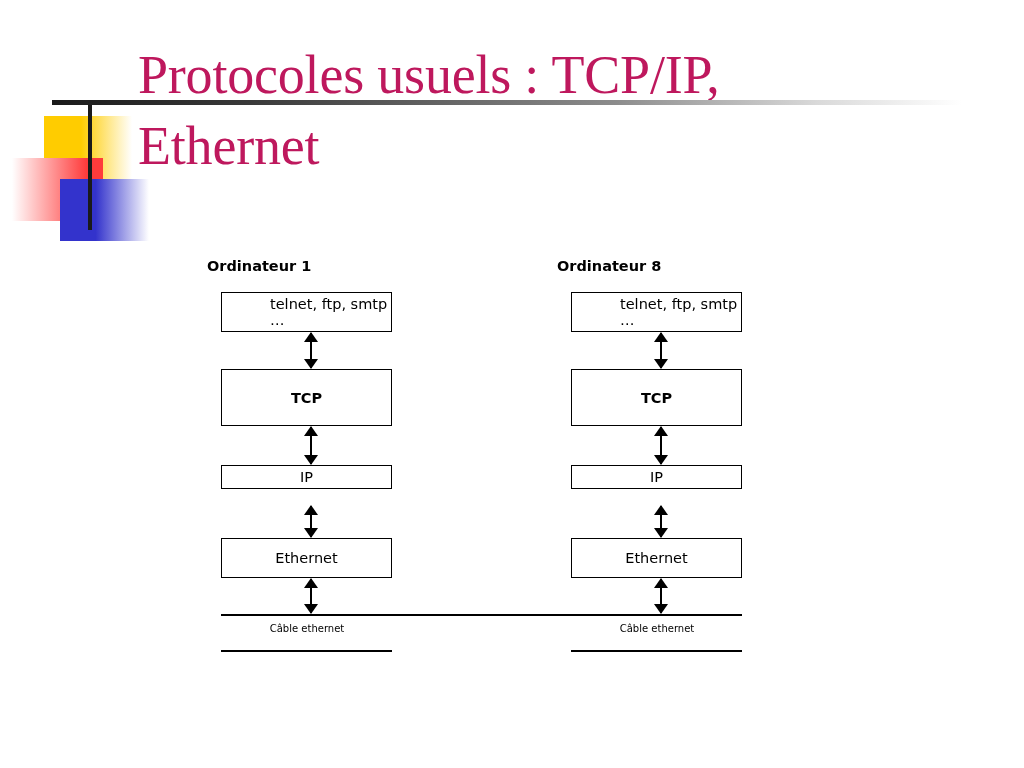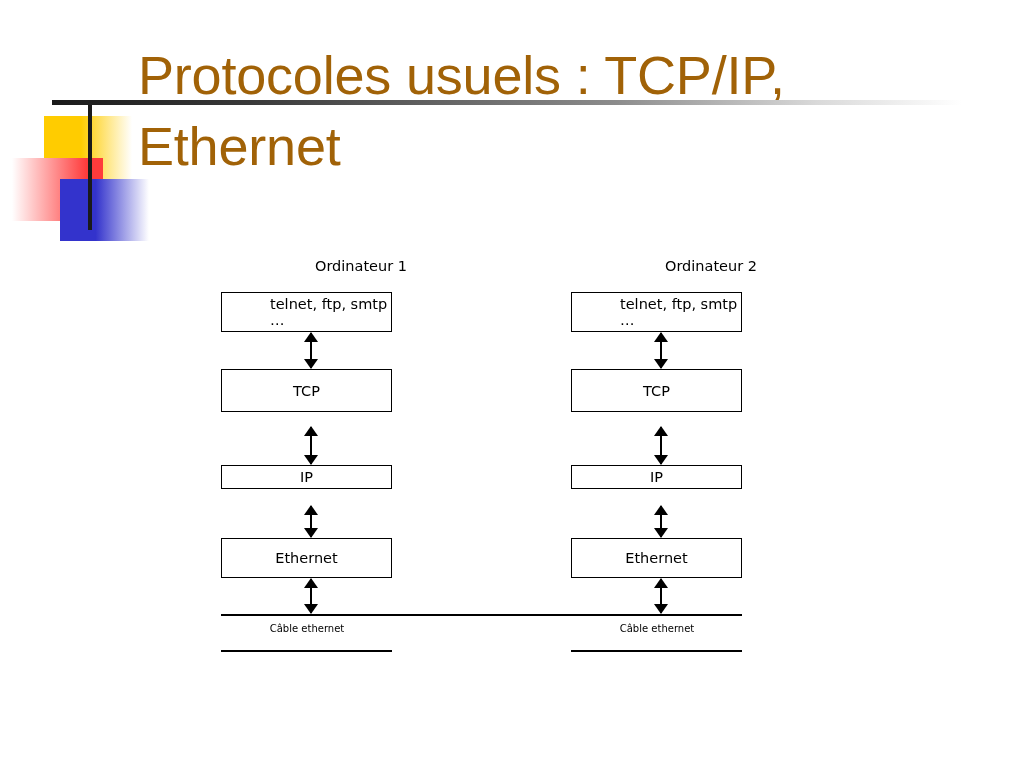--- a/index.html
+++ b/index.html
@@ -14,22 +14,22 @@
     overflow: hidden;
     font-family: "DejaVu Sans", "Liberation Sans", sans-serif;
   }
 
   
   #slide-title {
     position: absolute;
     left: 138px;
     top: 40px;
     width: 800px;
-    color: #a16207;
-    font-family: Liberation Sans, sans-serif;
+    color: #be185d;
+    font-family: Liberation Serif, serif;
     font-size: 54px;
     font-weight: 400;
     line-height: 1.32;
     letter-spacing: -0.2px;
     white-space: pre-line;
   }
 
   
   #deco-logo {
     position: absolute;
@@ -93,40 +93,41 @@
     width: 200px;
   }
   #col-1 { left: 207px; }
   #col-2 { left: 557px; }
 
   .col-title {
     position: absolute;
     top: 258px;
     left: 0;
     width: 200px;
-    text-align: right;
+    text-align: left;
     font-size: 14.5px;
     color: #000000;
+    font-weight: bold;
   }
 
   .layer-box {
     position: absolute;
     left: 14px;
     width: 171px;
     box-sizing: border-box;
     border: 1.6px solid #000000;
     background: #ffffff;
     display: flex;
     align-items: center;
     justify-content: center;
     font-size: 14.5px;
     color: #000000;
   }
   .box-app   { top: 292px; height: 40px; padding-left: 48px; }
-  .box-tcp   { top: 369px; height: 43px; }
+  .box-tcp   { top: 369px; height: 57px; font-weight: bold; }
   .box-ip    { top: 465px; height: 24px; }
   .box-eth   { top: 538px; height: 40px; }
 
   
   .arrow {
     position: absolute;
     left: 97px;
     width: 14px;
   }
   .arrow .shaft {
@@ -238,21 +239,21 @@
       <div class="head up"></div>
       <div class="head down"></div>
     </div>
 
     <div class="cable-label">Câble ethernet</div>
     <div class="cable-line-bottom"></div>
   </div>
 
   <div class="col" id="col-2">
 
-    <div class="col-title">Ordinateur 2</div>
+    <div class="col-title">Ordinateur 8</div>
 
     <div class="layer-box box-app">telnet, ftp, smtp …</div>
 
     <div class="arrow arrow-1">
       <div class="shaft"></div>
       <div class="head up"></div>
       <div class="head down"></div>
     </div>
 
     <div class="layer-box box-tcp">TCP</div>

